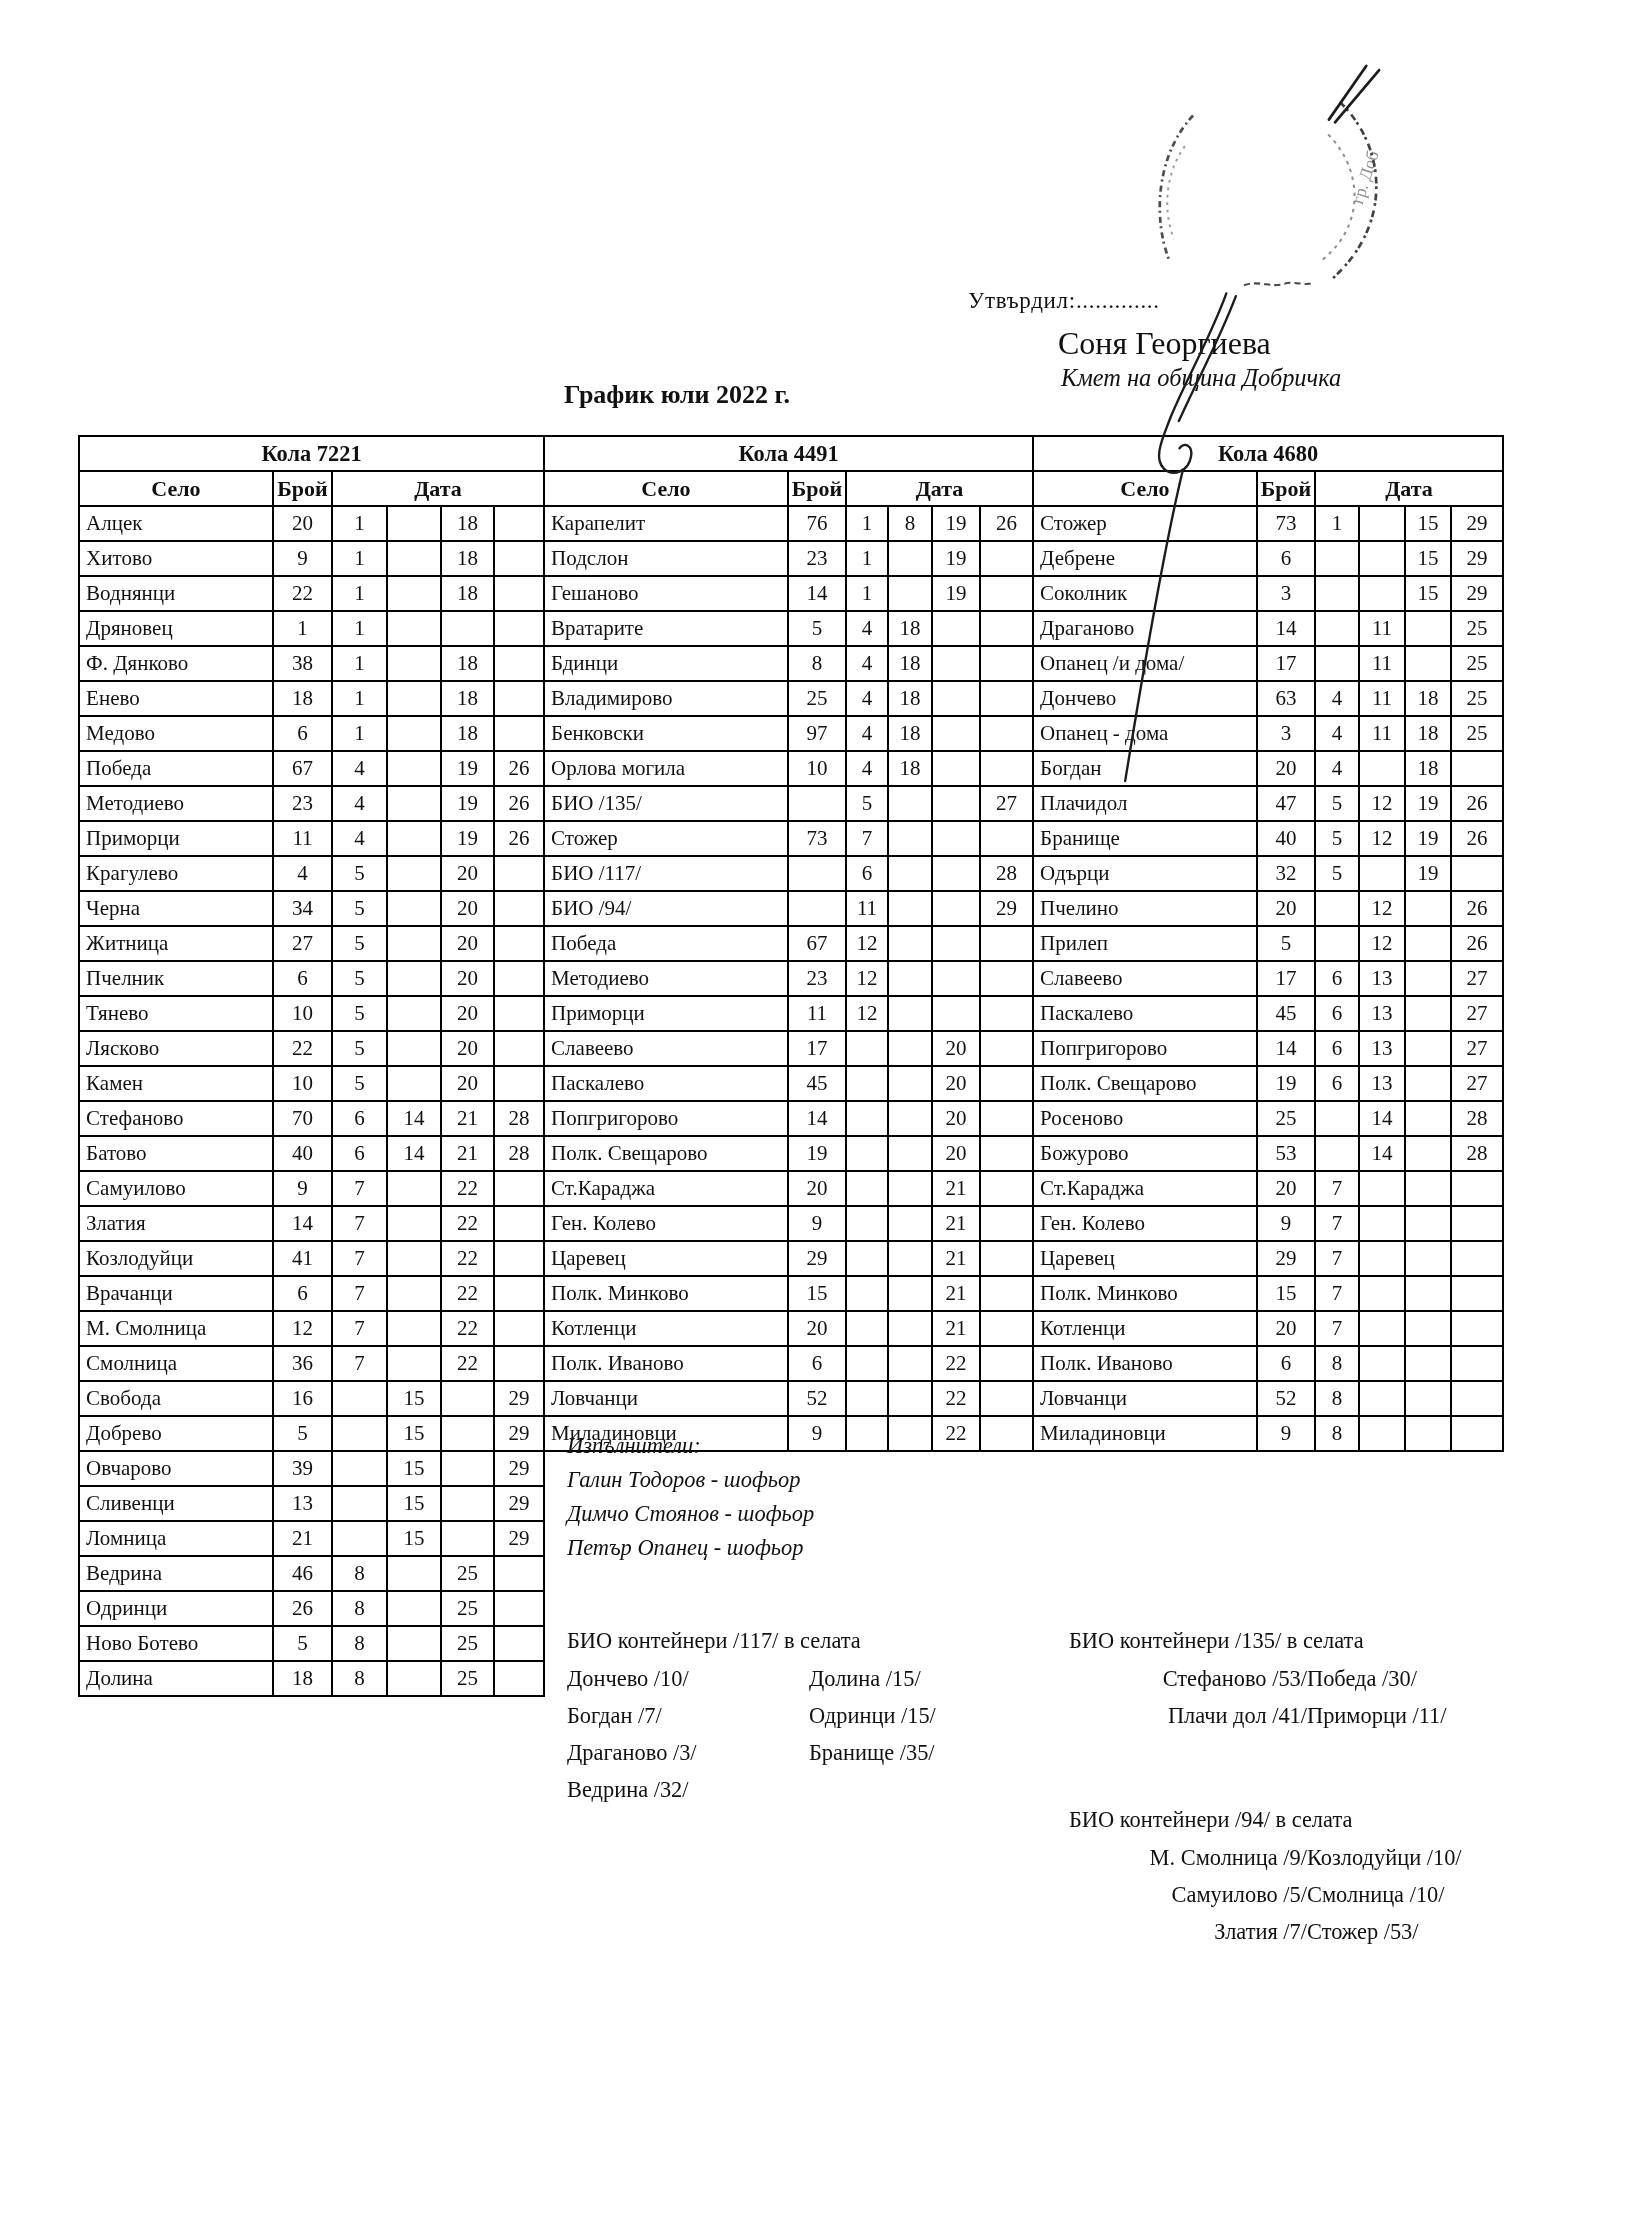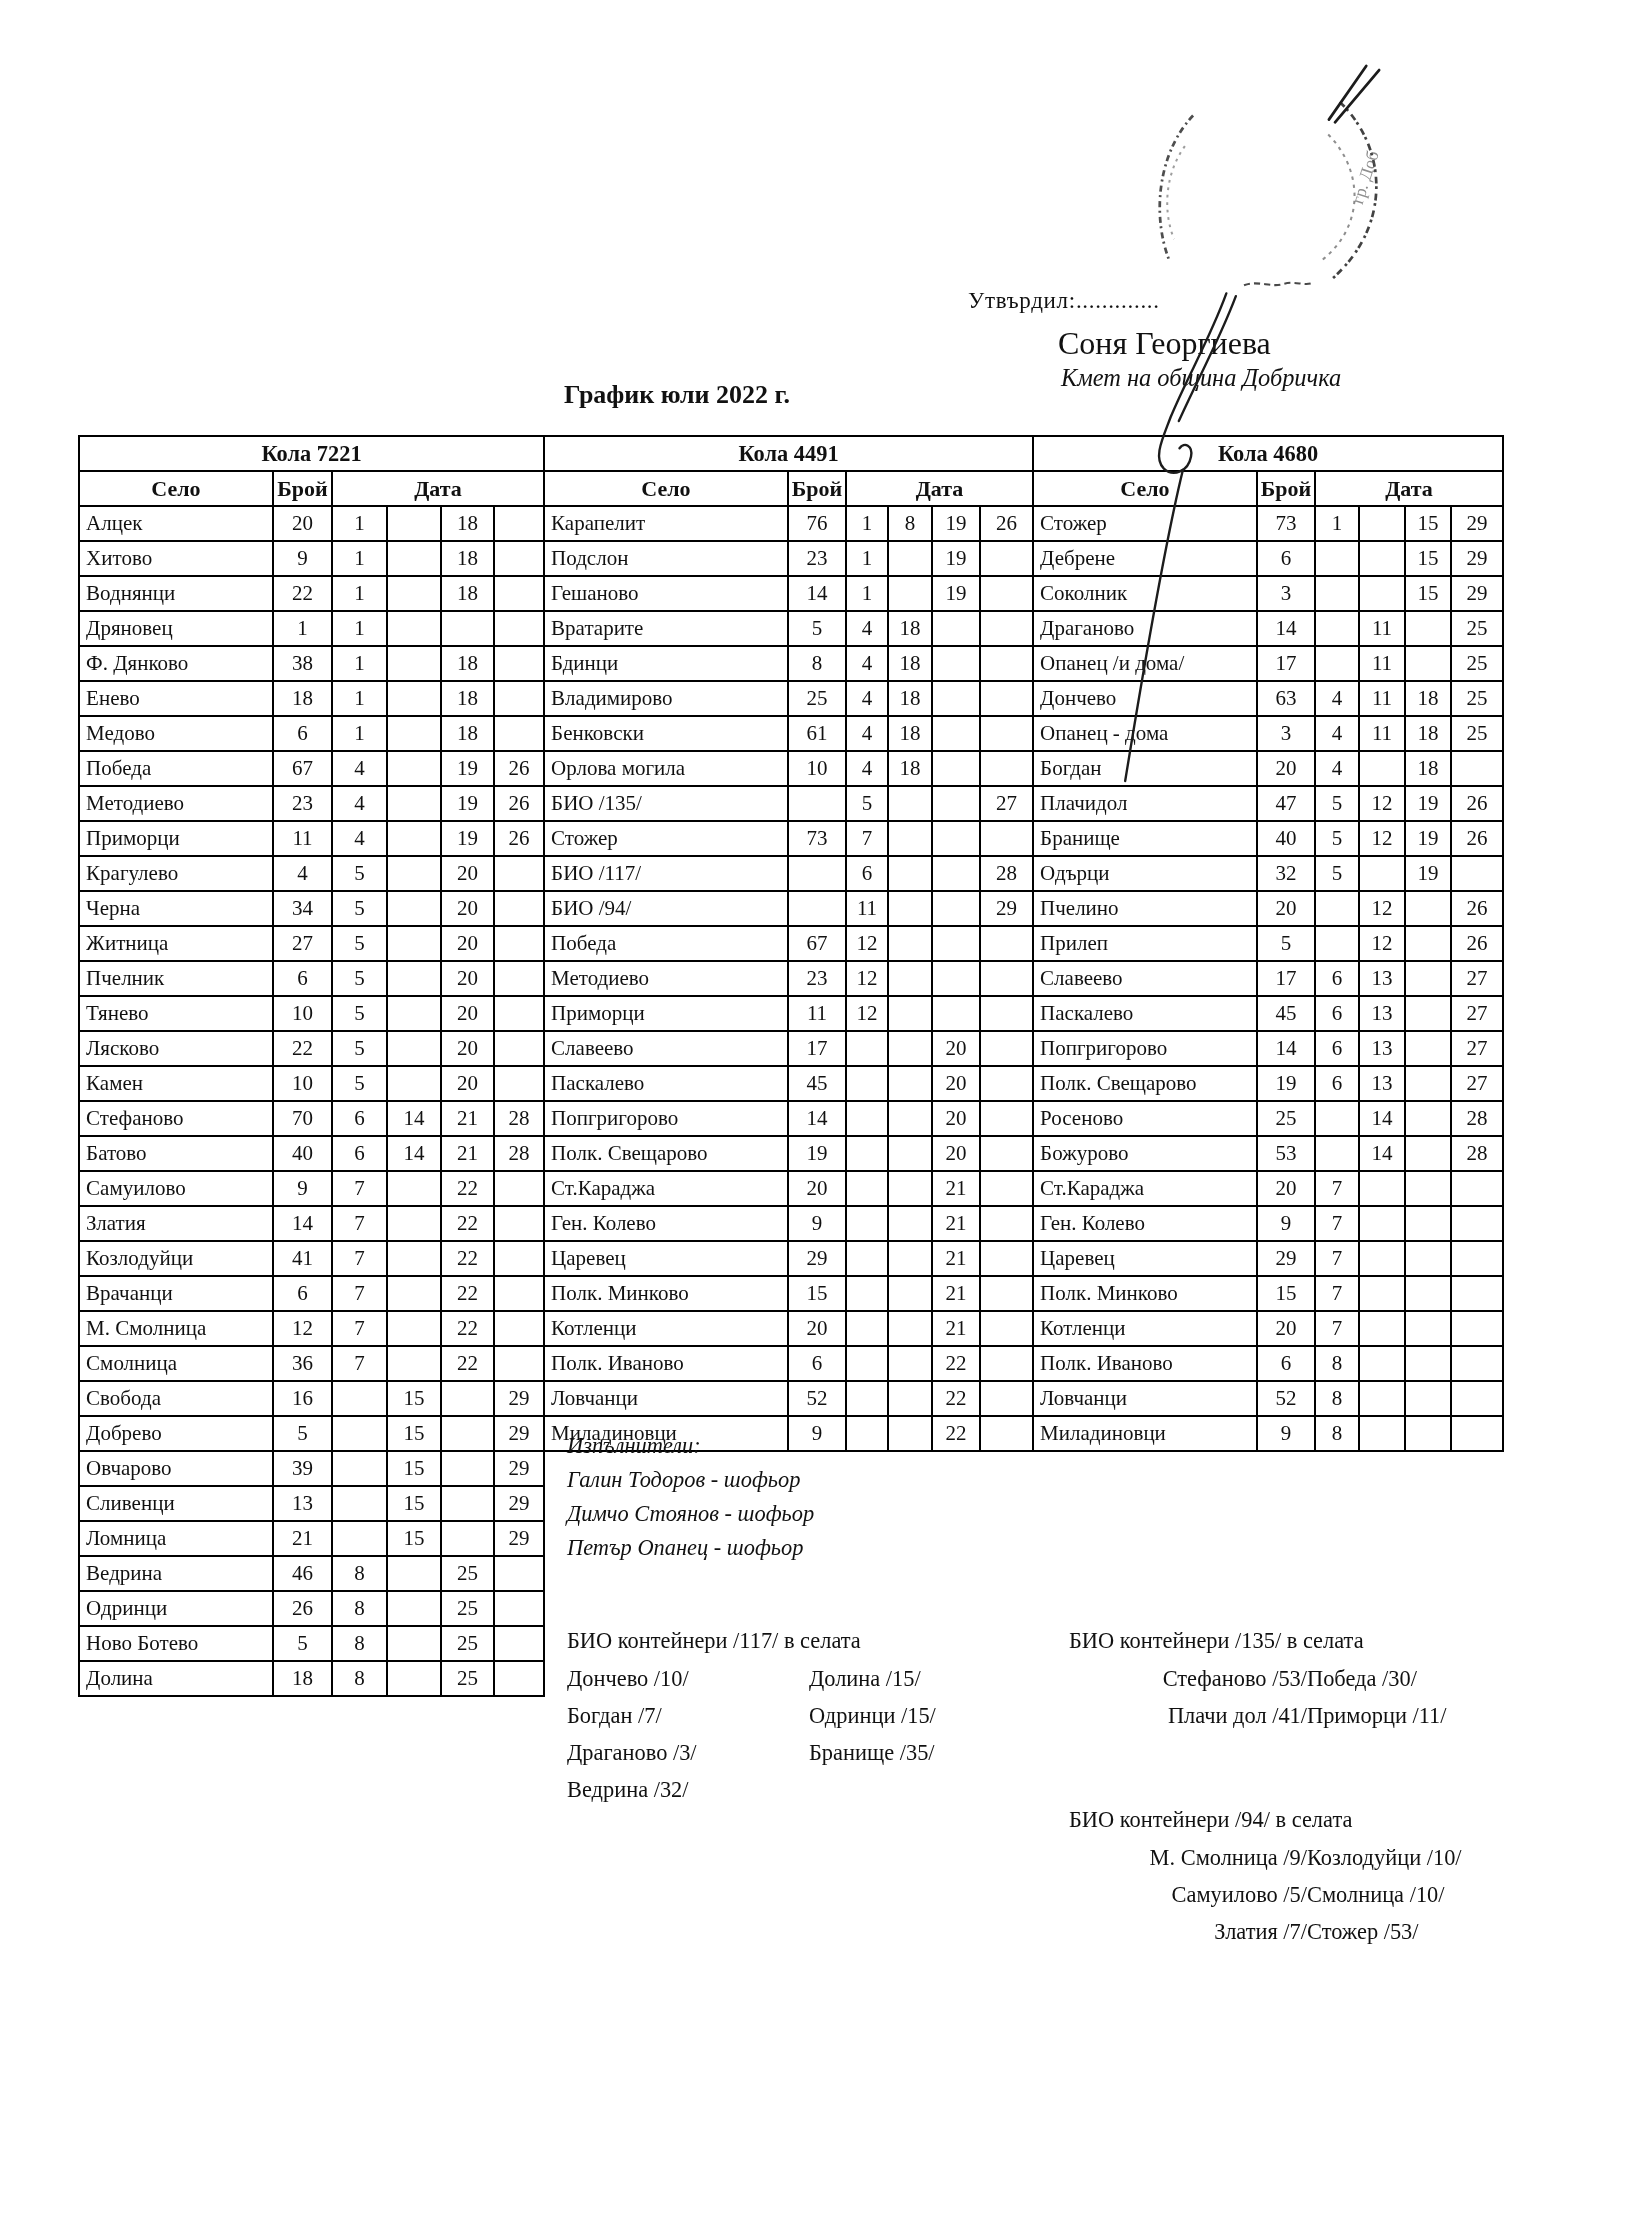--- a/index.html
+++ b/index.html
@@ -420,21 +420,21 @@
         <tr>
           <td class="v">Владимирово</td>
           <td class="c">25</td>
           <td class="d">4</td>
           <td class="d">18</td>
           <td class="d"></td>
           <td class="d"></td>
         </tr>
         <tr>
           <td class="v">Бенковски</td>
-          <td class="c">61</td>
+          <td class="c">97</td>
           <td class="d">4</td>
           <td class="d">18</td>
           <td class="d"></td>
           <td class="d"></td>
         </tr>
         <tr>
           <td class="v">Орлова могила</td>
           <td class="c">10</td>
           <td class="d">4</td>
           <td class="d">18</td>

